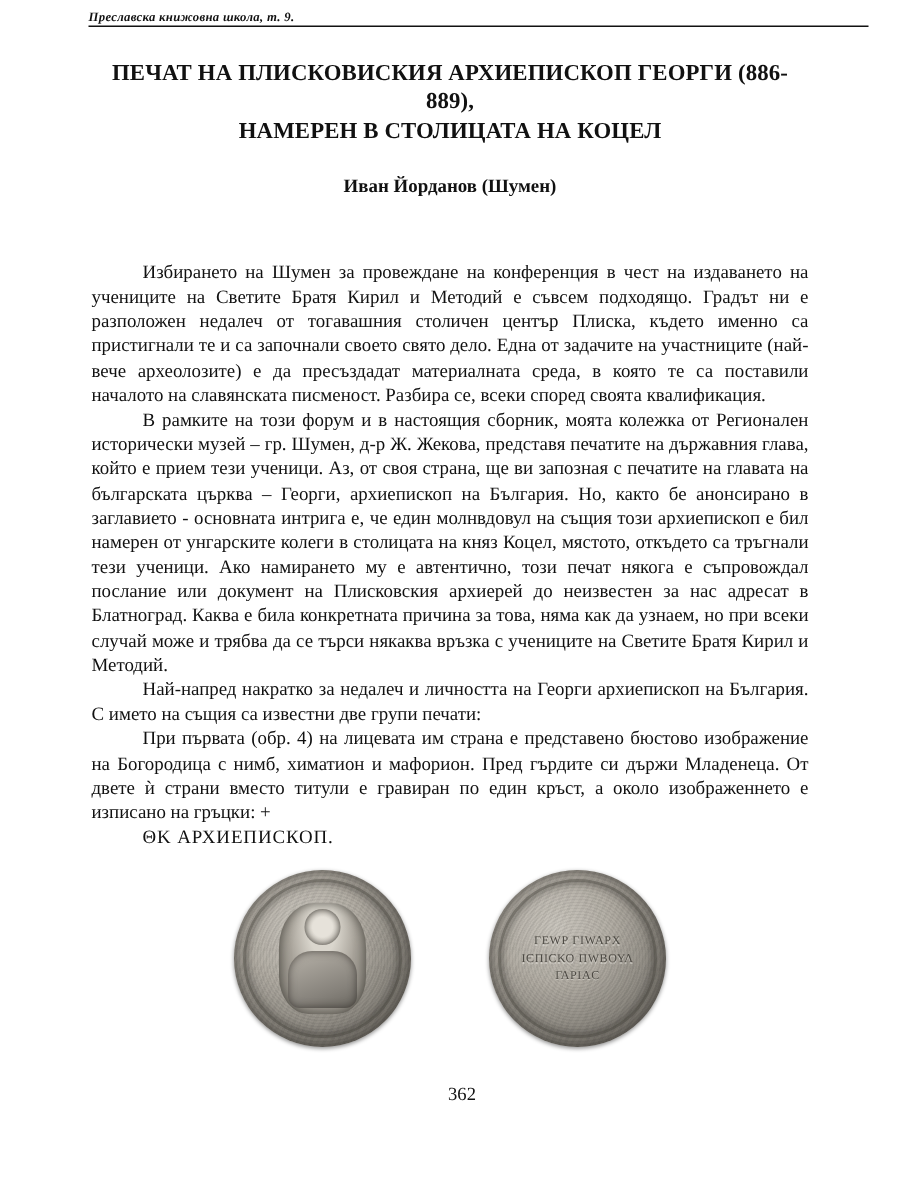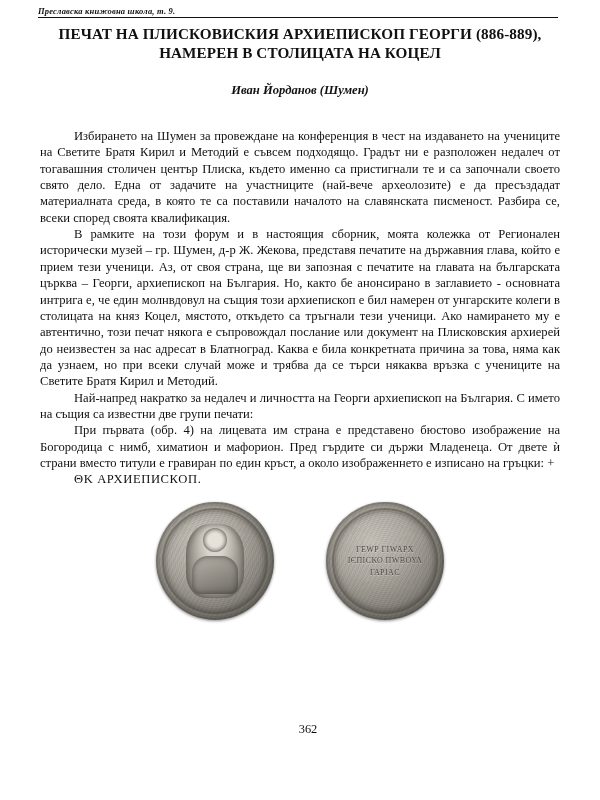--- a/index.html
+++ b/index.html
@@ -13,54 +13,53 @@
     overflow: hidden;
     font-family: "Liberation Serif", serif;
     color: #111111;
     position: relative;
   }
   .page {
     width: 600px;
     height: 755px;
     position: relative;
     box-sizing: border-box;
-    padding: 0 40px;
+    padding: 0 61px;
   }
   .running-head {
     font-family: "Liberation Serif", serif;
     font-style: italic;
     font-weight: bold;
     font-size: 8.5px;
     letter-spacing: 0.2px;
     padding-top: 6px;
     padding-bottom: 1px;
     border-bottom: 1.2px solid #111;
     width: 520px;
     margin-left: -2px;
     color: #111;
   }
   .title {
     text-align: center;
     font-weight: bold;
     font-size: 15.2px;
     line-height: 1.28;
     letter-spacing: 0.1px;
-    margin-top: 6px;
+    margin-top: 21px;
     margin-left: 2px;
     margin-right: 2px;
   }
   .author {
     text-align: center;
     font-weight: bold;
-    font-style: italic;
     font-size: 12.6px;
     margin-top: 20px;
   }
   .body-text {
-    margin-top: 30px;
+    margin-top: 41px;
     font-size: 12.6px;
     line-height: 1.30;
     text-align: justify;
     text-justify: inter-word;
   }
   .body-text p {
     margin: 0 0 0 0;
     text-indent: 34px;
   }
   .greek-line {

